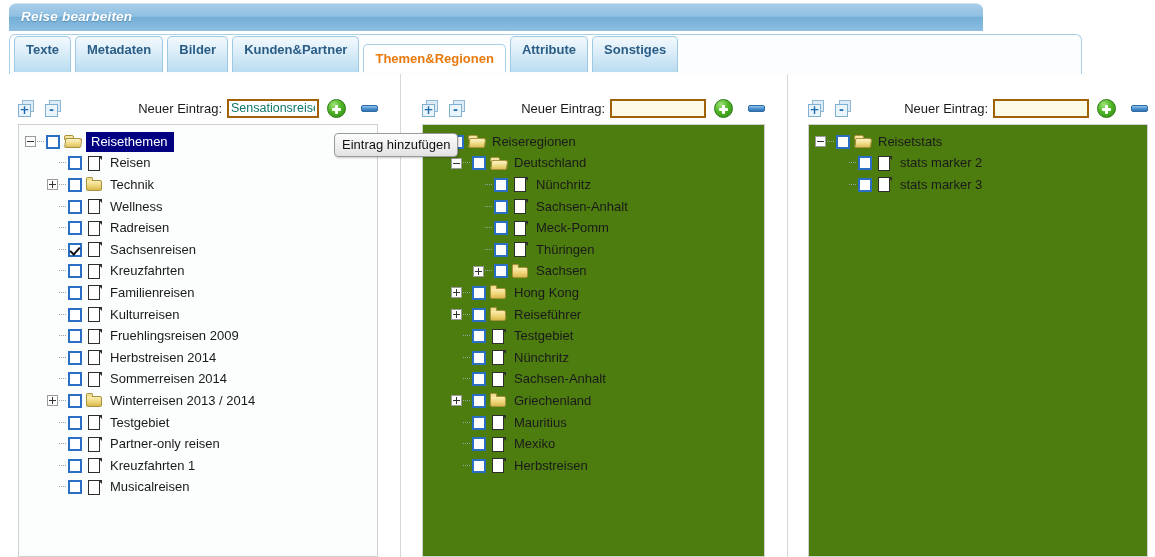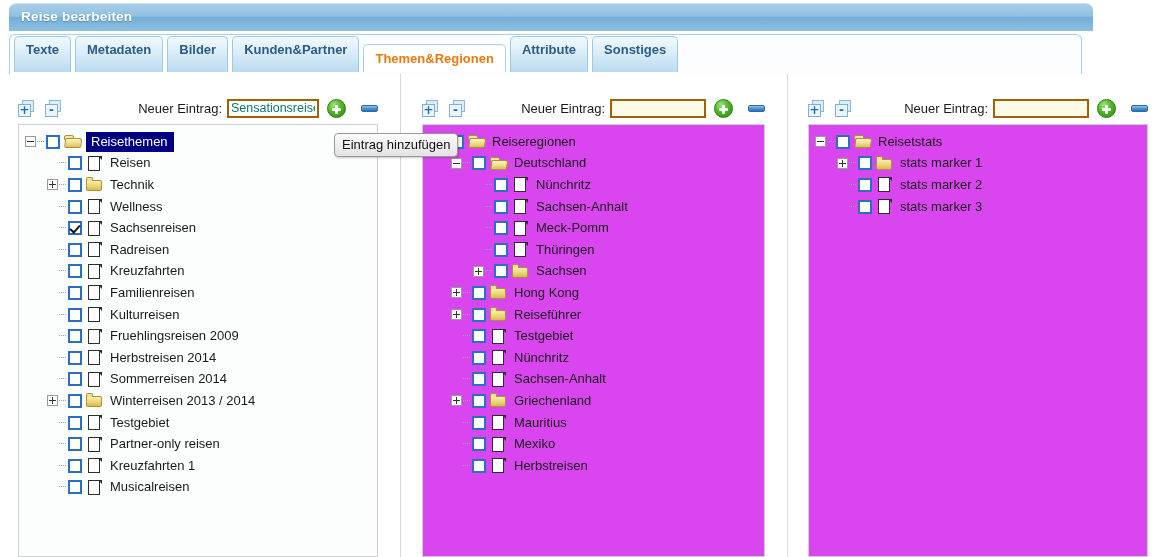--- a/index.html
+++ b/index.html
@@ -12,25 +12,26 @@
     font-size: 13px;
     color: #1a1a1a;
     overflow: hidden;
     position: relative;
   }
 
   
   .titlebar {
     position: absolute;
     left: 9px; top: 3px;
-    width: 1084px; height: 28px;
+    width: 974px; height: 28px;
     background: linear-gradient(to bottom, #a9cde8 0%, #8fc0e3 45%, #74aed6 50%, #8dbfe2 100%);
     border-radius: 7px 7px 0 0;
     box-sizing: border-box;
     border-top: 1px solid #cfe4f3;
+    font-style: italic;
   }
   .titlebar-text {
     position: absolute;
     left: 12px; top: 5px;
     font-size: 13.5px;
     font-weight: bold;
     color: #ffffff;
     letter-spacing: .2px;
     text-shadow: 0 1px 1px rgba(60,110,150,.55);
     white-space: nowrap;
@@ -165,21 +166,21 @@
     border-radius: 2px;
     cursor: pointer; flex: none;
     box-sizing: border-box;
   }
 
   
   .treepanel {
     position: absolute;
     top: 50px; left: 0;
     width: 100%; height: 433px;
-    background: #d946ef;
+    background: #4d7c0f;
     border: 1px solid #d0d0d0;
     box-sizing: border-box;
     overflow: hidden;
   }
   .col1 .treepanel { background: #fcfdfd; }
   .tree { padding: 6px 0 0 6px; }
 
   .node {
     display: flex; align-items: center;
     height: 21.6px;
@@ -381,31 +382,31 @@
             <div class="exp none"></div>
             <div class="dots"></div>
             <div class="cbx"></div>
             <div class="ico file"></div>
             <span class="lbl">Wellness</span>
           </div>
           <div class="node">
             <div class="ind" style="width: 22px;"></div>
             <div class="exp none"></div>
             <div class="dots"></div>
+            <div class="cbx"></div>
+            <div class="ico file"></div>
+            <span class="lbl">Radreisen</span>
+          </div>
+          <div class="node">
+            <div class="ind" style="width: 22px;"></div>
+            <div class="exp none"></div>
+            <div class="dots"></div>
             <div class="cbx checked"></div>
             <div class="ico file"></div>
             <span class="lbl">Sachsenreisen</span>
-          </div>
-          <div class="node">
-            <div class="ind" style="width: 22px;"></div>
-            <div class="exp none"></div>
-            <div class="dots"></div>
-            <div class="cbx"></div>
-            <div class="ico file"></div>
-            <span class="lbl">Radreisen</span>
           </div>
           <div class="node">
             <div class="ind" style="width: 22px;"></div>
             <div class="exp none"></div>
             <div class="dots"></div>
             <div class="cbx"></div>
             <div class="ico file"></div>
             <span class="lbl">Kreuzfahrten</span>
           </div>
           <div class="node">
@@ -665,28 +666,20 @@
           <div class="node">
             <div class="ind" style="width: 0px;"></div>
             <div class="exp"></div>
             <div class="dots"></div>
             <div class="cbx"></div>
             <div class="ico folder-open"></div>
             <span class="lbl">Reisetstats</span>
           </div>
           <div class="node">
             <div class="ind" style="width: 22px;"></div>
-            <div class="exp plus"></div>
-            <div class="dots"></div>
-            <div class="cbx"></div>
-            <div class="ico folder-closed"></div>
-            <span class="lbl">stats marker 1</span>
-          </div>
-          <div class="node">
-            <div class="ind" style="width: 22px;"></div>
             <div class="exp none"></div>
             <div class="dots"></div>
             <div class="cbx"></div>
             <div class="ico file"></div>
             <span class="lbl">stats marker 2</span>
           </div>
           <div class="node">
             <div class="ind" style="width: 22px;"></div>
             <div class="exp none"></div>
             <div class="dots"></div>

